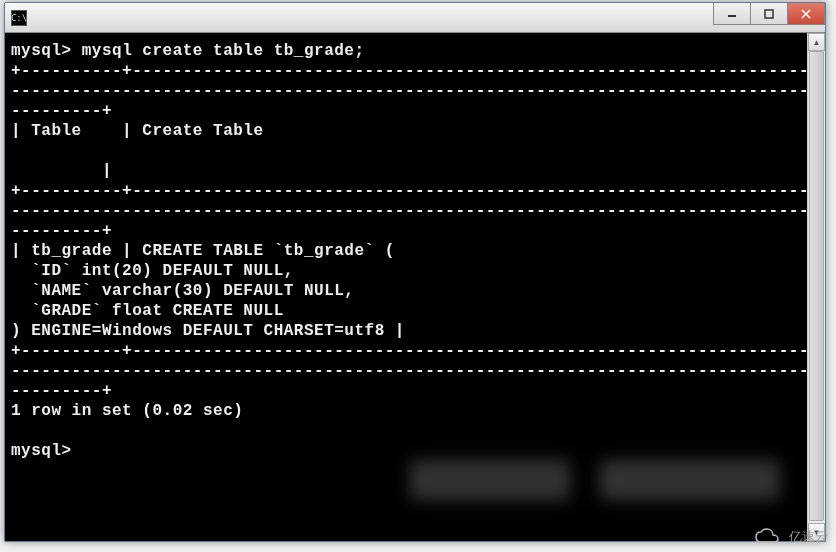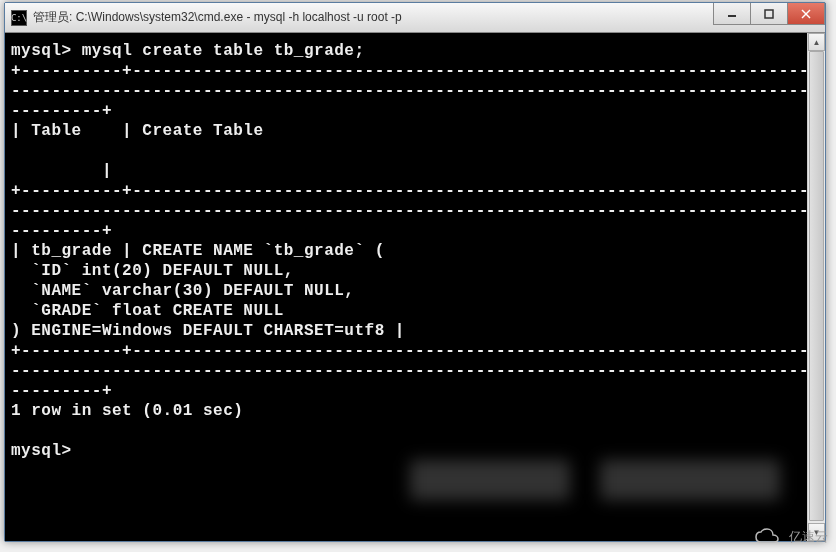--- a/index.html
+++ b/index.html
@@ -165,21 +165,20 @@
     }
   </style>
 </head>
 <body>
 
 <div class="window">
   <div class="titlebar">
     <div class="app-icon">
       <span>C:\</span>
     </div>
-    <div class="title-text">管理员: C:\Windows\system32\cmd.exe - mysql  -h localhost -u root -p</div>
     <div class="window-controls">
       <div class="win-btn win-min">
         <svg width="10" height="10">
             <line x1="1" y1="7" x2="9" y2="7" stroke="#333" stroke-width="2"></line>
           </svg>
       </div>
       <div class="win-btn win-max">
         <svg width="10" height="10">
             <rect x="1" y="1" width="8" height="8" fill="none" stroke="#333" stroke-width="1.5"></rect>
           </svg>
@@ -196,29 +195,29 @@
   <div class="terminal"><span><span>mysql&gt;</span> <span>mysql create table tb_grade;</span></span>
 <span>+----------+---------------------------------------------------------------------------------</span>
 <span>----------------------------------------------------------------------------------------------</span>
 <span>---------+</span>
 <span>| Table    | Create Table</span>
 <span></span>
 <span>         |</span>
 <span>+----------+---------------------------------------------------------------------------------</span>
 <span>----------------------------------------------------------------------------------------------</span>
 <span>---------+</span>
-<span>| tb_grade | CREATE NAME `tb_grade` (</span>
+<span>| tb_grade | CREATE TABLE `tb_grade` (</span>
 <span>  `ID` int(20) DEFAULT NULL,</span>
 <span>  `NAME` varchar(30) DEFAULT NULL,</span>
 <span>  `GRADE` float CREATE NULL</span>
 <span>) ENGINE=Windows DEFAULT CHARSET=utf8 |</span>
 <span>+----------+---------------------------------------------------------------------------------</span>
 <span>----------------------------------------------------------------------------------------------</span>
 <span>---------+</span>
-<span>1 row in set (0.01 sec)</span>
+<span>1 row in set (0.02 sec)</span>
 <span></span>
 <span>mysql&gt;</span></div>
 
   <div class="scrollbar">
     <div class="scroll-up">▲</div>
     <div class="scroll-thumb"></div>
     <div class="scroll-down">▼</div>
   </div>
 </div>
 

